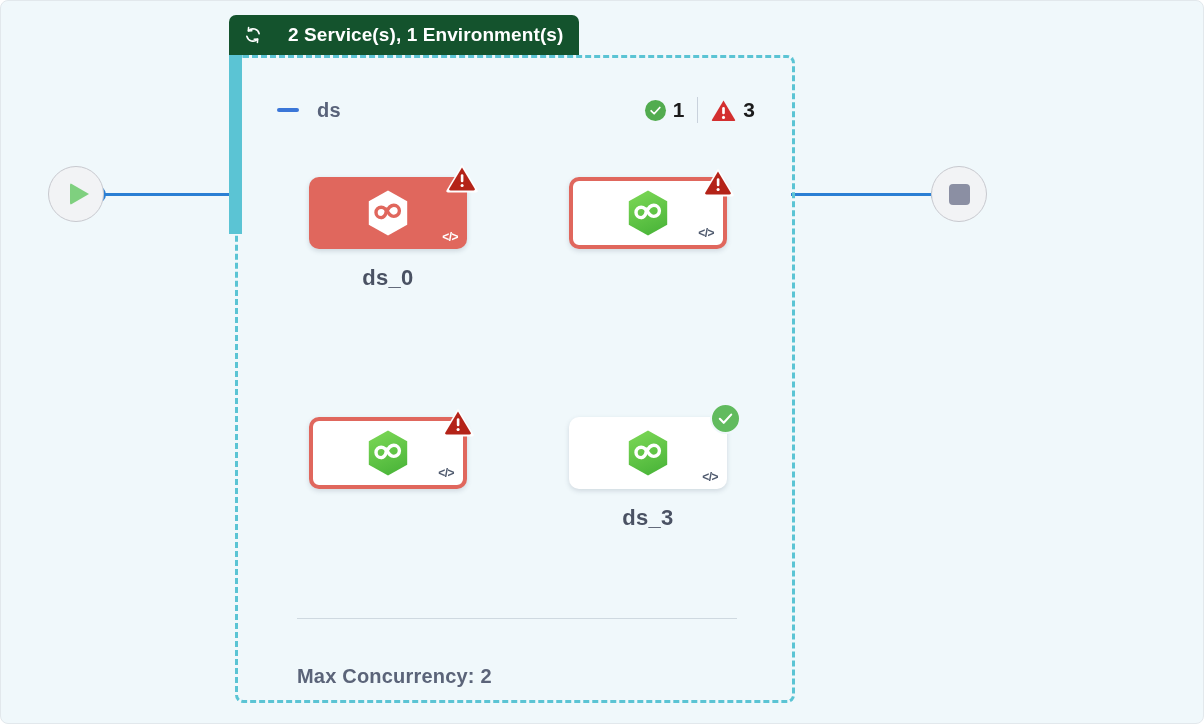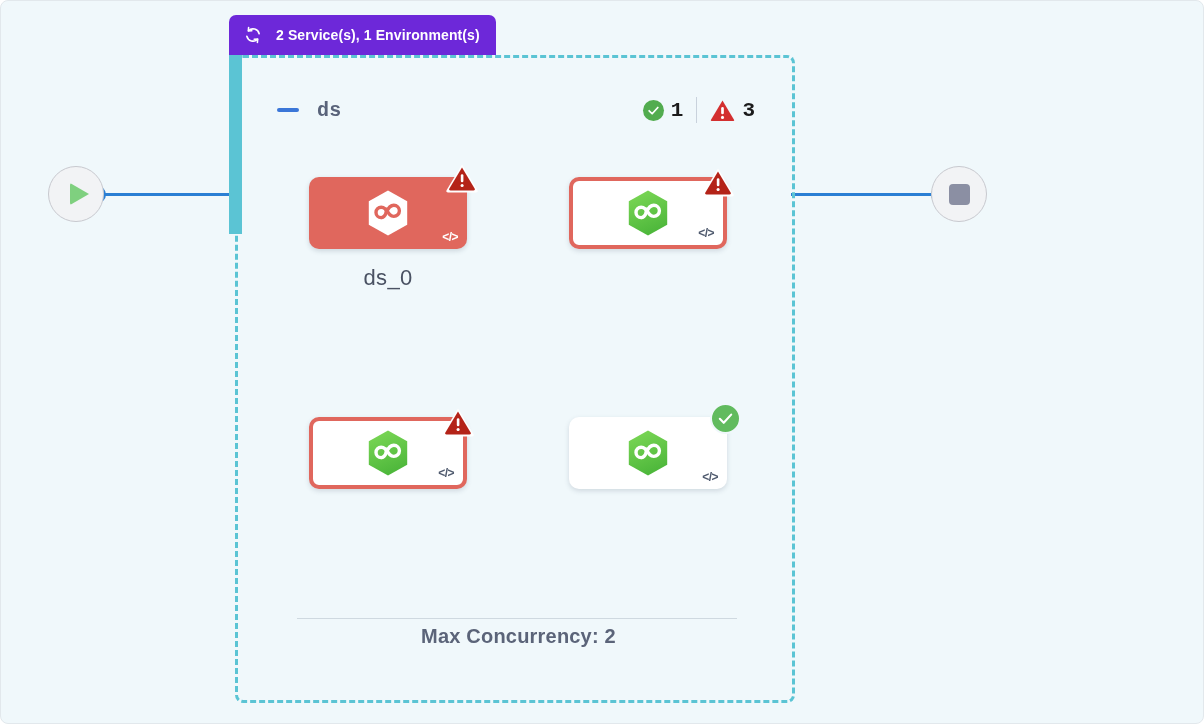--- a/index.html
+++ b/index.html
@@ -56,27 +56,27 @@
     background: #8b8fa3;
     border-radius: 4px;
   }
 
   
   .group-tab {
     position: absolute;
     left: 228px; top: 14px;
     height: 40px;
     padding: 0 16px 0 14px;
-    background: #6d28d9;
+    background: #14532d;
     border-radius: 7px 7px 0 0;
     display: flex;
     align-items: center;
-    gap: 13px;
+    gap: 25px;
     color: #ffffff;
-    font-size: 14px;
+    font-size: 19px;
     font-weight: 600;
     letter-spacing: 0.1px;
     z-index: 6;
   }
   .sync-icon { width: 20px; height: 20px; display: block; }
 
   
   .group-rail {
     position: absolute;
     left: 228px; top: 50px;
@@ -97,21 +97,20 @@
   }
 
   
   .group-header {
     position: absolute;
     left: 276px; top: 92px;
     width: 478px; height: 34px;
     display: flex;
     align-items: center;
     z-index: 7;
-    font-family: Liberation Mono, monospace;
   }
   .collapse-icon {
     width: 22px; height: 4px;
     background: #3b77d8;
     border-radius: 2px;
     flex: 0 0 auto;
   }
   .group-name {
     margin-left: 18px;
     font-size: 20px;
@@ -193,38 +192,38 @@
     border: 2px solid #f0f8fb;
     display: flex; align-items: center; justify-content: center;
     z-index: 9;
   }
 
   .node-label {
     margin-top: 16px;
     text-align: center;
     width: 158px;
     font-size: 22px;
-    font-weight: 400;
+    font-weight: 700;
     color: #4a5263;
     letter-spacing: 0.3px;
   }
 
   
   .group-divider {
     position: absolute;
     left: 296px; top: 617px;
     width: 440px; height: 1px;
     background: #cfd9e0;
     z-index: 7;
   }
   .max-concurrency {
     position: absolute;
-    left: 296px; top: 624px;
+    left: 296px; top: 664px;
     width: 443px;
-    text-align: center;
+    text-align: left;
     font-size: 20px;
     font-weight: 700;
     color: #5b6479;
     letter-spacing: 0.2px;
     z-index: 7;
   }
 </style>
 </head>
 <body>
 
@@ -396,18 +395,19 @@
           <g fill="none" stroke="#ffffff" stroke-width="3.4" stroke-linecap="round">
             <path d="M18.2 29.6 a5.2 5.2 0 1 1 5.2 -5.2"></path>
             <path d="M23.4 24.4 c1.8 -4.6 4.2 -7.2 7.4 -7.2 a5.6 5.6 0 0 1 0 11.2
                      c-3.2 0 -5.6 -2.6 -7.4 -7.2"></path>
             <path d="M23.4 24.4 c-1.4 3.6 -3 5.2 -5.2 5.2"></path>
           </g>
         </svg>
       </span>
       <span class="code-icon">&lt;/&gt;</span>
     </div>
+    <div class="node-label">ds_3</div>
   </div>
 
   <div class="group-divider"></div>
   <div class="max-concurrency">Max Concurrency: 2</div>
 
 </div>
 
 </body></html>

